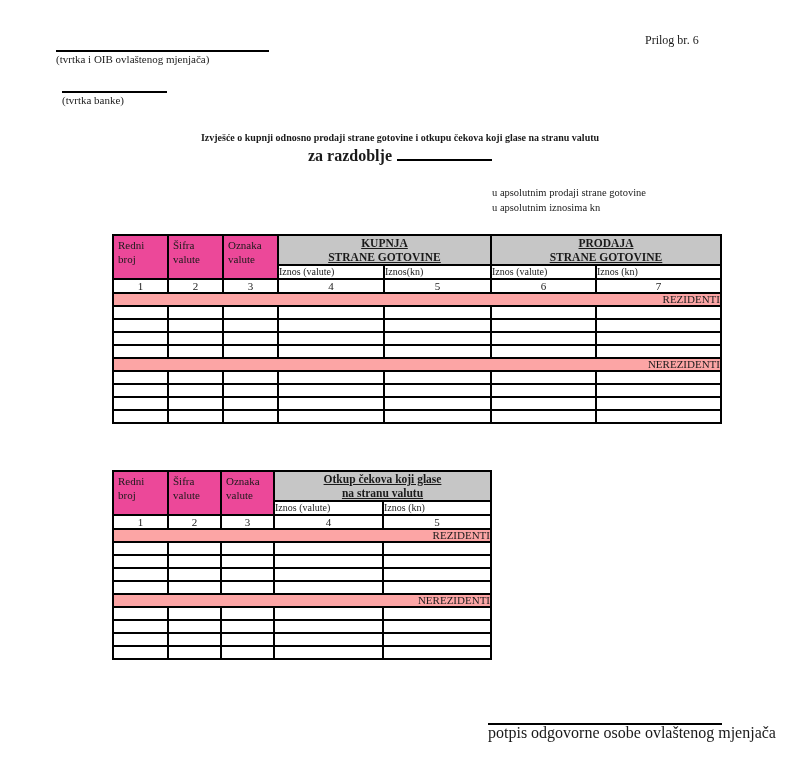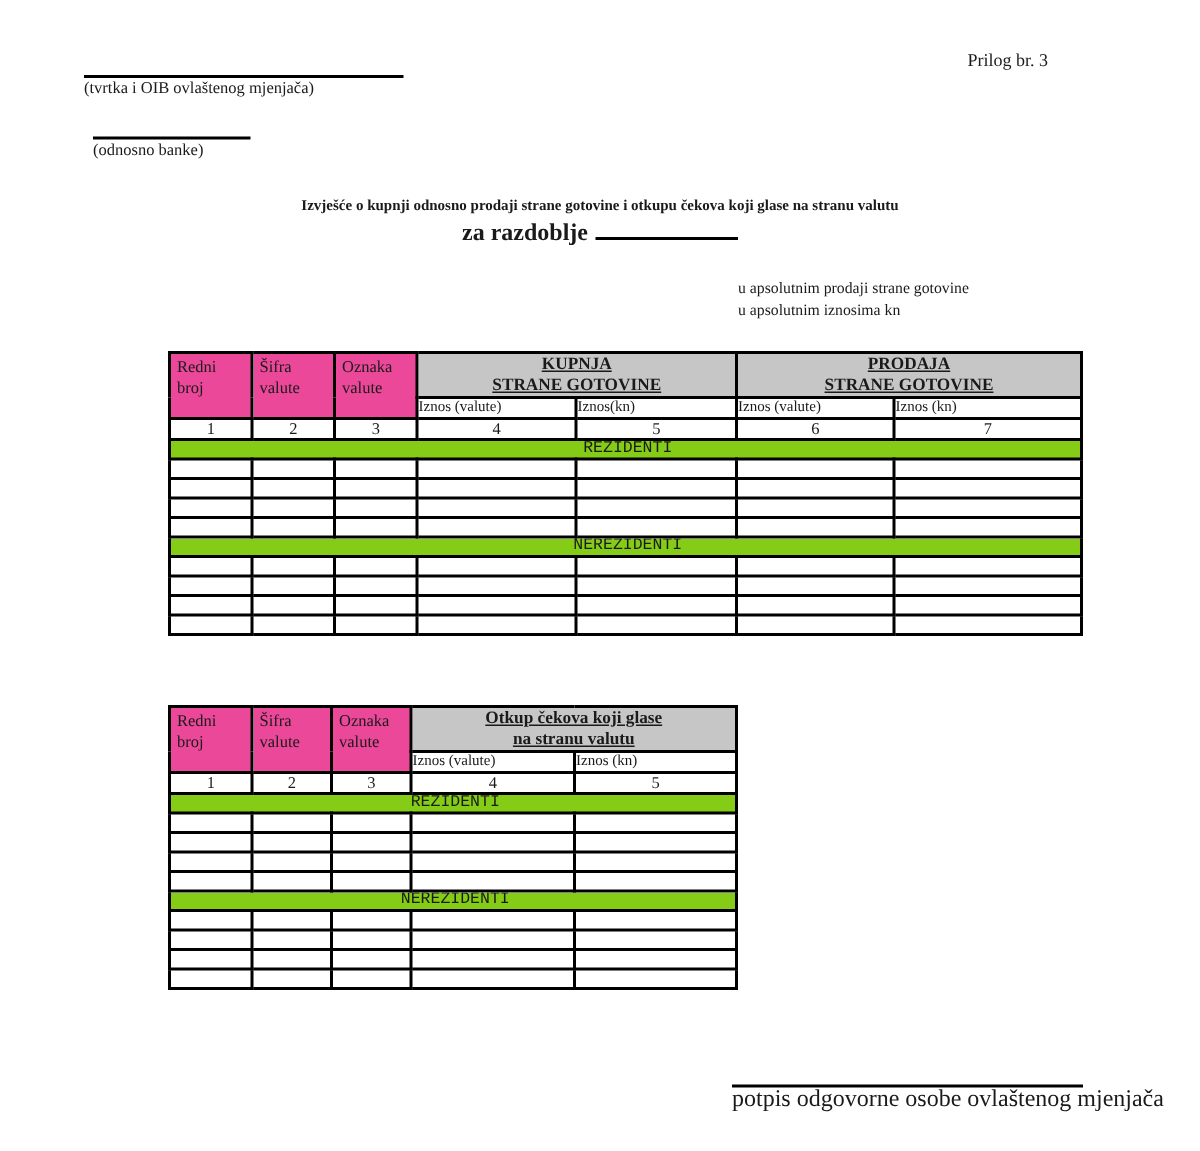--- a/index.html
+++ b/index.html
@@ -40,44 +40,44 @@
   }
   td.grouphead {
     background: #c6c6c6; text-align: center; vertical-align: middle;
     font-weight: bold; font-size: 11.5px; line-height: 14px;
     height: 28px;
     text-decoration: underline;
   }
   tr.subhead td { height: 13px; font-size: 10px; text-align: left; line-height: 12px; }
   tr.numrow td { height: 13px; font-size: 11px; text-align: center; line-height: 12px; }
   td.band {
-    background: #84cc16; height: 11px;
+    background: #fca5a5; height: 11px;
     font-size: 11px; line-height: 11px;
-    text-align: center; padding-left: 3px; vertical-align: middle; font-family: Liberation Mono, monospace;
+    text-align: right; padding-left: 3px; vertical-align: middle;
   }
   tr.data-row td { height: 13px; background: #fff; }
 
   
   .signature { left: 488px; top: 723px; width: 234px; text-align: center; }
   .signature .field-line { width: 234px; }
   .signature .field-label { font-size: 16px; }
 </style>
 </head>
 <body>
 
-<div class="abs prilog">Prilog br. 3</div>
+<div class="abs prilog">Prilog br. 6</div>
 
 <div class="abs" style="left:56px; top:50px;">
   <div class="field-line" style="width:213px;"></div>
   <div class="field-label">(tvrtka i OIB ovlaštenog mjenjača)</div>
 </div>
 
 <div class="abs" style="left:62px; top:91px;">
   <div class="field-line" style="width:105px;"></div>
-  <div class="field-label">(odnosno banke)</div>
+  <div class="field-label">(tvrtka banke)</div>
 </div>
 
 <div class="abs title-wrap">
   <div class="title-line1">Izvješće o kupnji odnosno prodaji strane gotovine i otkupu čekova koji glase na stranu valutu</div>
   <div class="title-line2"><span>za razdoblje</span><span class="blank-line"></span></div>
 </div>
 
 <div class="abs notes">
   <div>u apsolutnim prodaji strane gotovine</div>
   <div>u apsolutnim iznosima kn</div>

